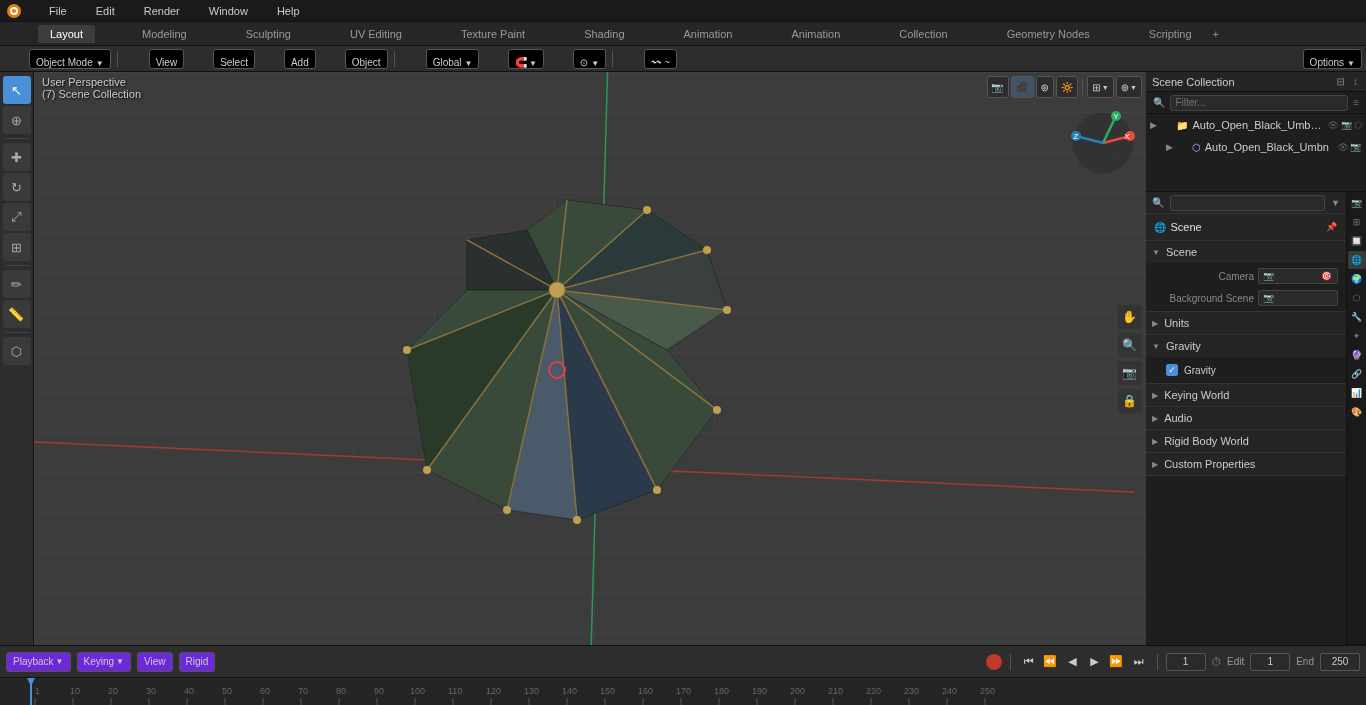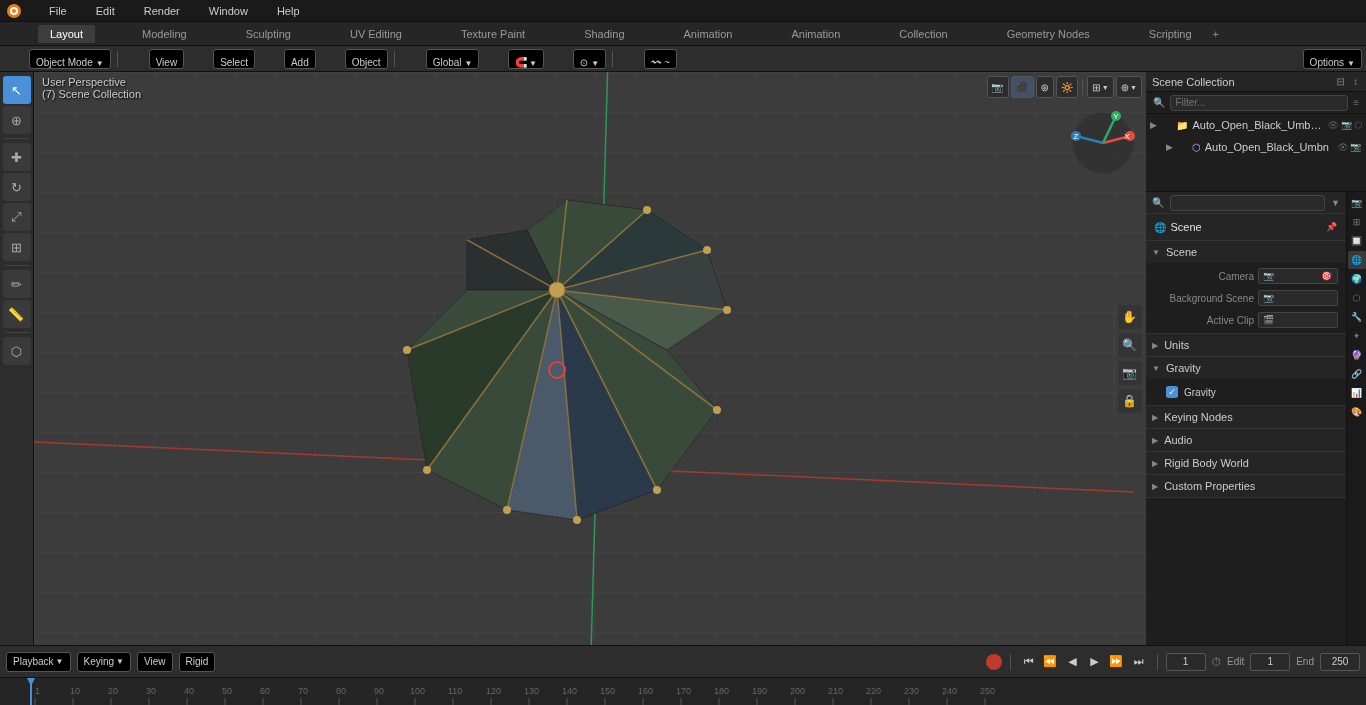--- a/index.html
+++ b/index.html
@@ -350,21 +350,21 @@
       background: #2d2d2d;
       border-top: 1px solid #111;
       display: flex;
       align-items: center;
       padding: 0 6px;
       gap: 6px;
     }
     .tl-btn {
       height: 20px;
       padding: 0 6px;
-      background: #000000;
+      background: #6d28d9;
       border: 1px solid #555;
       border-radius: 3px;
       color: #ccc;
       font-size: 10px;
       cursor: pointer;
       display: flex;
       align-items: center;
       gap: 2px;
     }
     .tl-sep { width: 1px; height: 16px; background: #555; margin: 0 2px; }
@@ -813,27 +813,20 @@
             </div>
 
             <div class="scene-prop-field">
               <span class="field-label">Background Scene</span>
               <div class="field-value">
                 <span style="font-size:9px;color:#888;">📷</span>
                 <span class="field-value-text"></span>
               </div>
             </div>
 
-            <div class="scene-prop-field">
-              <span class="field-label">Active Clip</span>
-              <div class="field-value">
-                <span style="font-size:9px;color:#888;">🎬</span>
-                <span class="field-value-text"></span>
-              </div>
-            </div>
           </div>
         </div>
 
         <div class="collapsible-section">
           <div class="collapsible-header">
             <span class="collapse-arrow">▶</span>
             <span class="collapse-title">Units</span>
           </div>
         </div>
 
@@ -846,21 +839,21 @@
             <div class="gravity-row">
               <div class="checkbox checked">✓</div>
               <span style="font-size:10px;color:#ccc;">Gravity</span>
             </div>
           </div>
         </div>
 
         <div class="collapsible-section">
           <div class="collapsible-header">
             <span class="collapse-arrow">▶</span>
-            <span class="collapse-title">Keying Nodes</span>
+            <span class="collapse-title">Keying World</span>
           </div>
         </div>
 
         <div class="collapsible-section">
           <div class="collapsible-header">
             <span class="collapse-arrow">▶</span>
             <span class="collapse-title">Audio</span>
           </div>
         </div>
 

